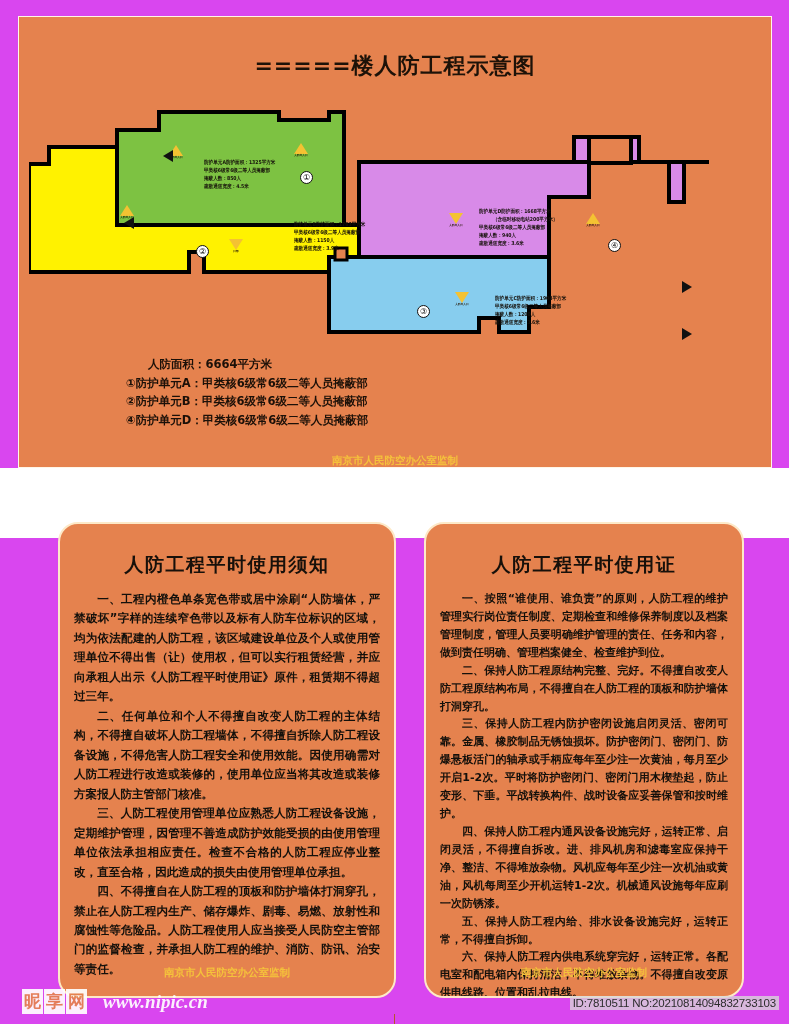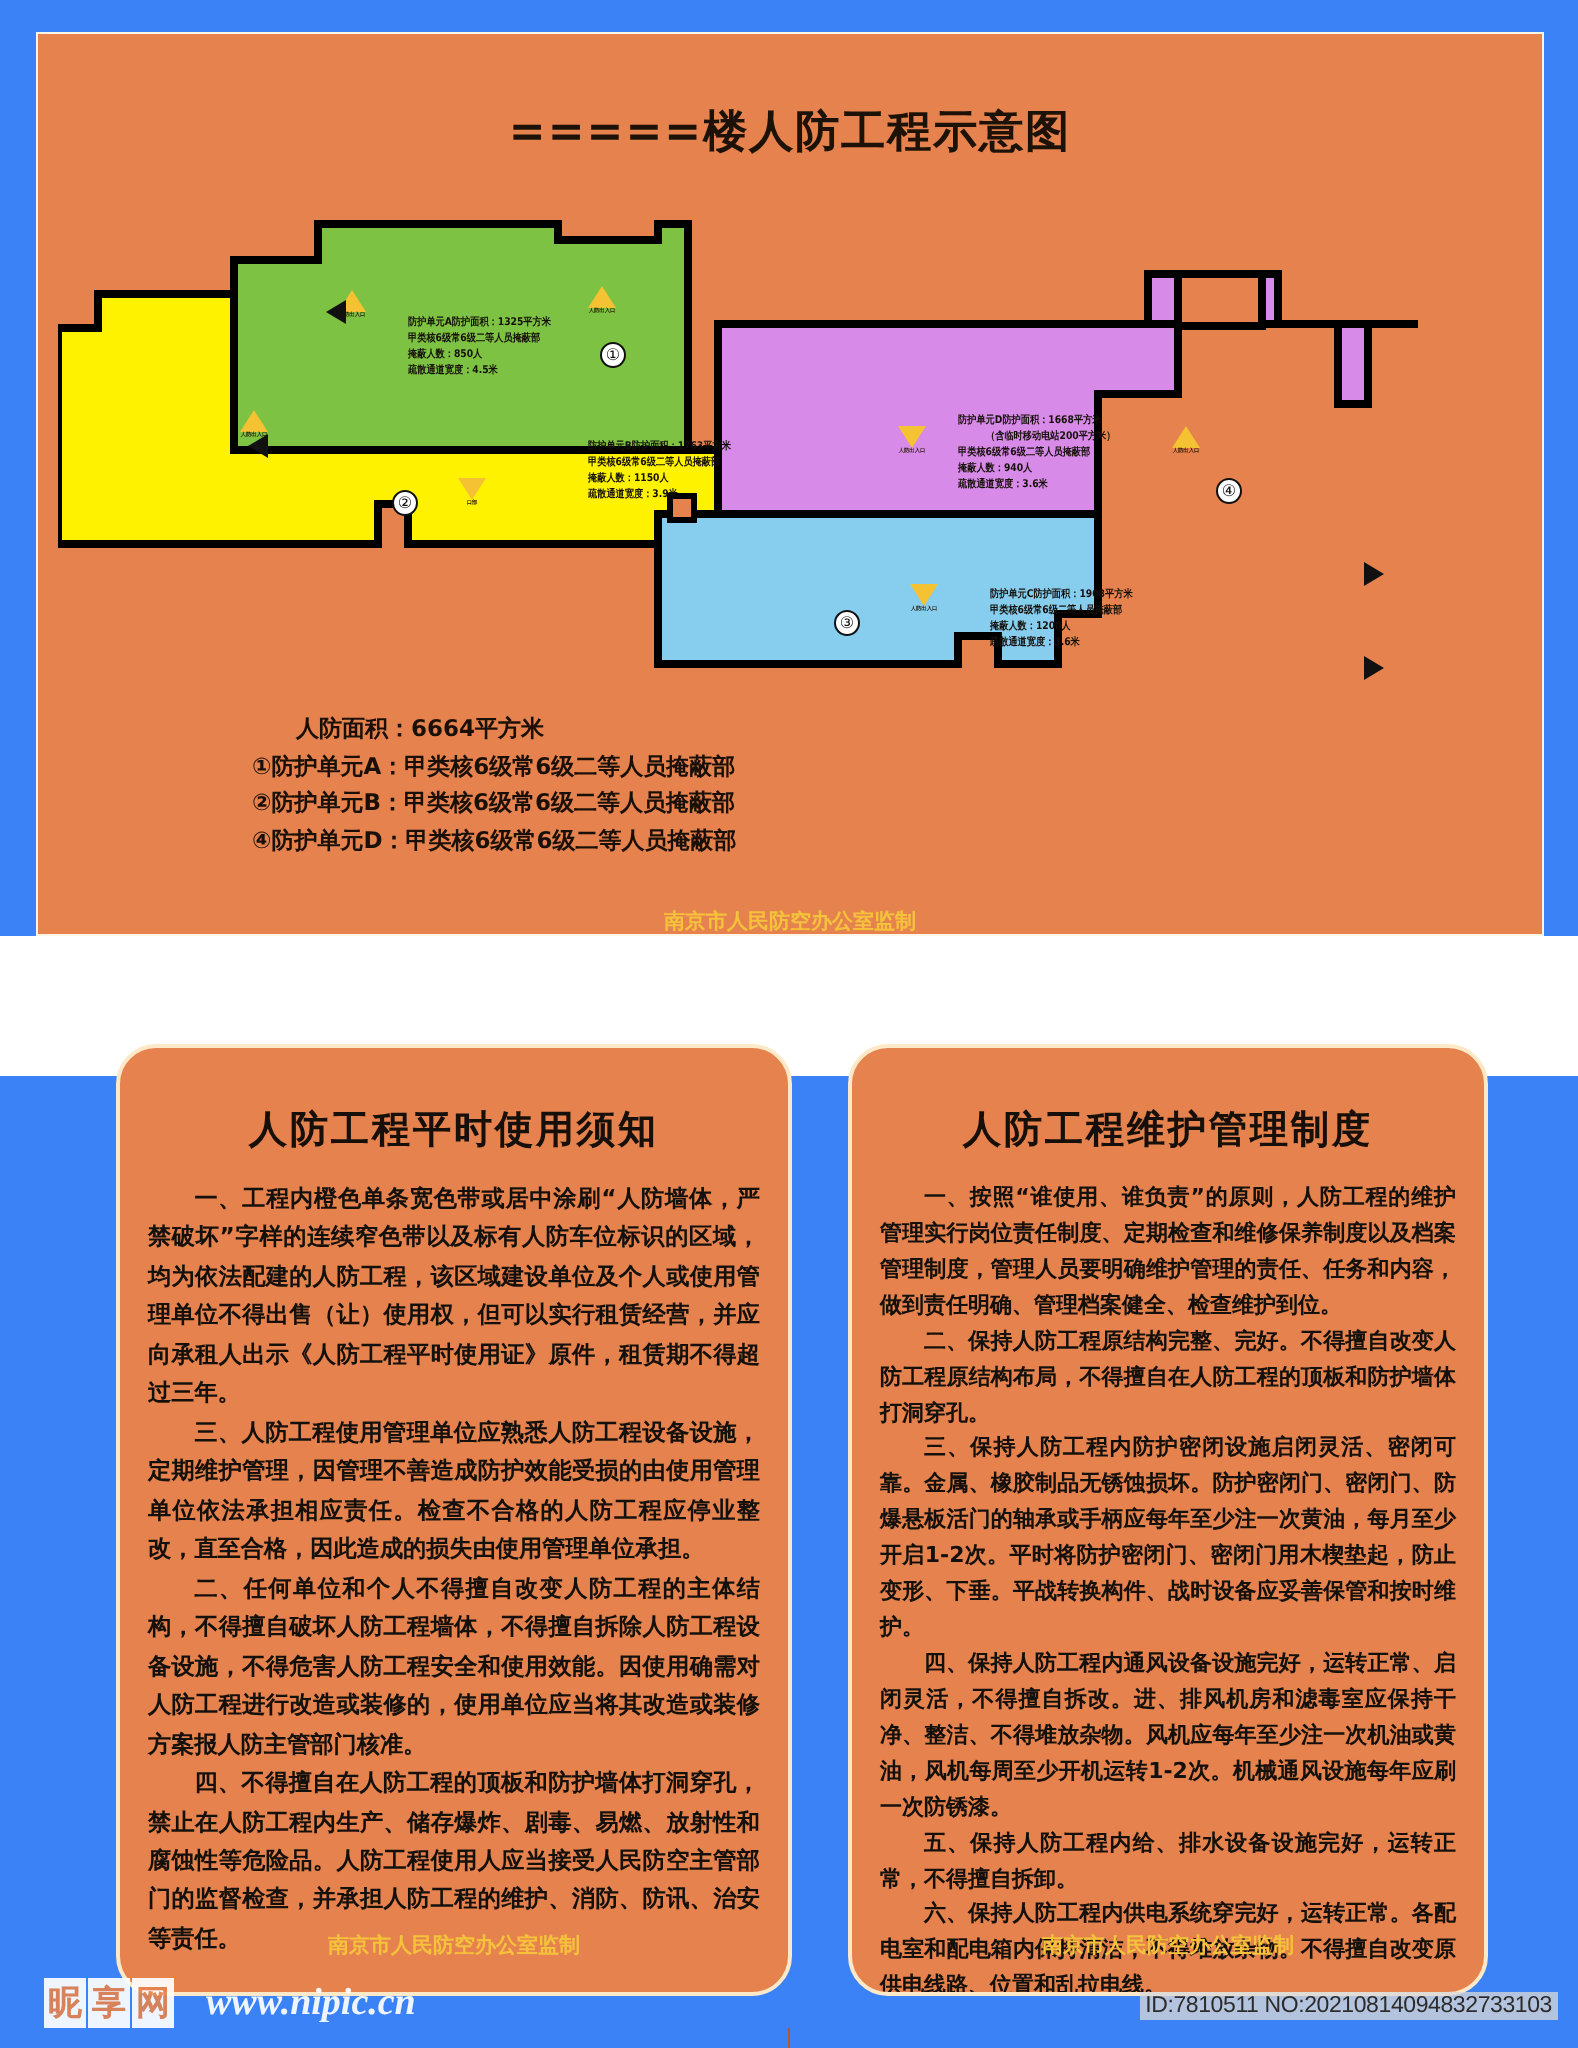--- a/index.html
+++ b/index.html
@@ -5,21 +5,21 @@
   * { box-sizing: border-box; margin: 0; padding: 0; }
   html, body {
     width: 789px; height: 1024px;
     background: #e5824e;
     font-family: "DejaVu Sans", "Liberation Sans", sans-serif;
     overflow: hidden;
   }
   #page {
     position: relative;
     width: 789px; height: 1024px;
-    background: #3b82f6;
+    background: #d946ef;
   }
 
   
   #diagram-panel {
     position: absolute;
     left: 18px; top: 16px;
     width: 754px; height: 452px;
     background: #e5824e;
     border: 1.5px solid #fff6e8;
   }
@@ -348,29 +348,29 @@
 
     <div id="diagram-footer">南京市人民防空办公室监制</div>
   </div>
 
   <div id="band"></div>
 
   <div class="text-panel" id="panel-left">
     <div class="panel-title">人防工程平时使用须知</div>
     <div class="panel-body">
       <p>一、工程内橙色单条宽色带或居中涂刷“人防墙体，严禁破坏”字样的连续窄色带以及标有人防车位标识的区域，均为依法配建的人防工程，该区域建设单位及个人或使用管理单位不得出售（让）使用权，但可以实行租赁经营，并应向承租人出示《人防工程平时使用证》原件，租赁期不得超过三年。</p>
+      <p>二、任何单位和个人不得擅自改变人防工程的主体结构，不得擅自破坏人防工程墙体，不得擅自拆除人防工程设备设施，不得危害人防工程安全和使用效能。因使用确需对人防工程进行改造或装修的，使用单位应当将其改造或装修方案报人防主管部门核准。</p>
       <p>三、人防工程使用管理单位应熟悉人防工程设备设施，定期维护管理，因管理不善造成防护效能受损的由使用管理单位依法承担相应责任。检查不合格的人防工程应停业整改，直至合格，因此造成的损失由使用管理单位承担。</p>
-      <p>二、任何单位和个人不得擅自改变人防工程的主体结构，不得擅自破坏人防工程墙体，不得擅自拆除人防工程设备设施，不得危害人防工程安全和使用效能。因使用确需对人防工程进行改造或装修的，使用单位应当将其改造或装修方案报人防主管部门核准。</p>
       <p>四、不得擅自在人防工程的顶板和防护墙体打洞穿孔，禁止在人防工程内生产、储存爆炸、剧毒、易燃、放射性和腐蚀性等危险品。人防工程使用人应当接受人民防空主管部门的监督检查，并承担人防工程的维护、消防、防讯、治安等责任。</p>
     </div>
     <div class="panel-footer">南京市人民防空办公室监制</div>
   </div>
 
   <div class="text-panel" id="panel-right">
-    <div class="panel-title">人防工程维护管理制度</div>
+    <div class="panel-title">人防工程平时使用证</div>
     <div class="panel-body">
       <p>一、按照“谁使用、谁负责”的原则，人防工程的维护管理实行岗位责任制度、定期检查和维修保养制度以及档案管理制度，管理人员要明确维护管理的责任、任务和内容，做到责任明确、管理档案健全、检查维护到位。</p>
       <p>二、保持人防工程原结构完整、完好。不得擅自改变人防工程原结构布局，不得擅自在人防工程的顶板和防护墙体打洞穿孔。</p>
       <p>三、保持人防工程内防护密闭设施启闭灵活、密闭可靠。金属、橡胶制品无锈蚀损坏。防护密闭门、密闭门、防爆悬板活门的轴承或手柄应每年至少注一次黄油，每月至少开启1-2次。平时将防护密闭门、密闭门用木楔垫起，防止变形、下垂。平战转换构件、战时设备应妥善保管和按时维护。</p>
       <p>四、保持人防工程内通风设备设施完好，运转正常、启闭灵活，不得擅自拆改。进、排风机房和滤毒室应保持干净、整洁、不得堆放杂物。风机应每年至少注一次机油或黄油，风机每周至少开机运转1-2次。机械通风设施每年应刷一次防锈漆。</p>
       <p>五、保持人防工程内给、排水设备设施完好，运转正常，不得擅自拆卸。</p>
       <p>六、保持人防工程内供电系统穿完好，运转正常。各配电室和配电箱内保持清洁，不得堆放杂物。不得擅自改变原供电线路、位置和乱拉电线。</p>
     </div>
     <div class="panel-footer">南京市人民防空办公室监制</div>
   </div>

